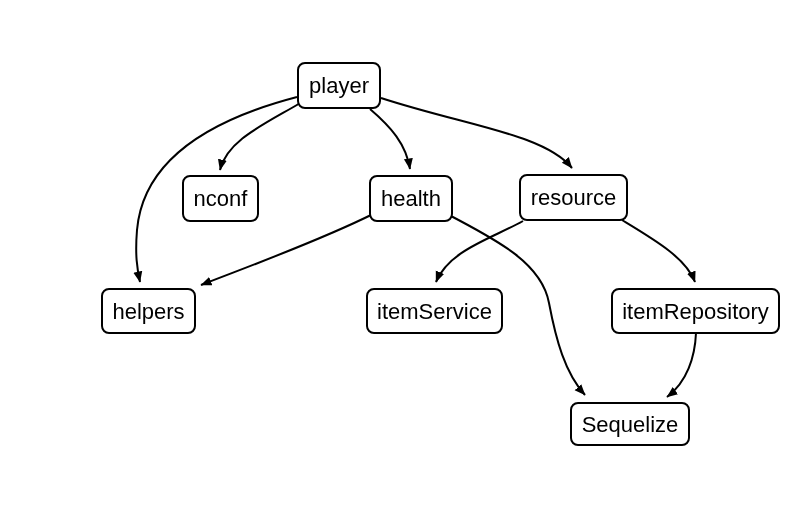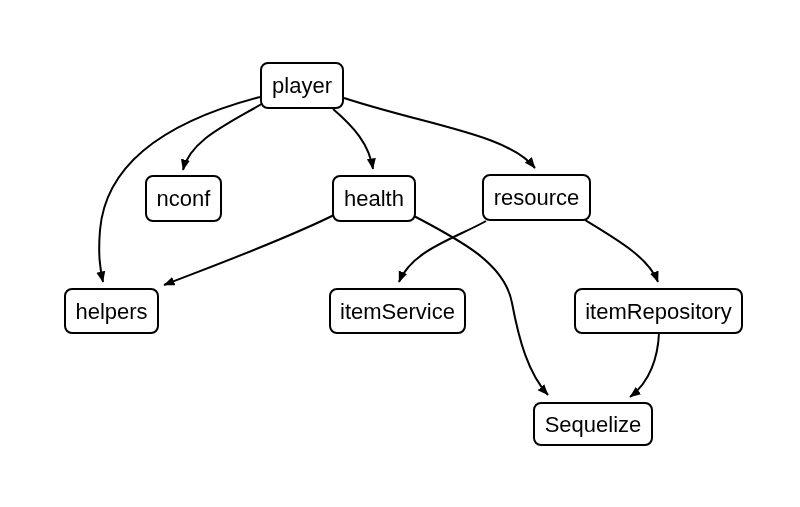--- a/index.html
+++ b/index.html
@@ -11,20 +11,21 @@
   *{margin:0;padding:0;box-sizing:border-box;}
   html,body{width:800px;height:507px;overflow:hidden;}
   body{
     background:var(--bg);
     font-family:"Liberation Sans", sans-serif;
   }
   .canvas{
     position:relative;
     width:672px;height:507px;
     background:var(--bg);
+    margin-left:37px;
   }
   svg{display:block;}
   .edge{
     fill:none;
     stroke:var(--stroke);
     stroke-width:2;
   }
   .node rect{
     fill:var(--node-fill);
     stroke:var(--stroke);

